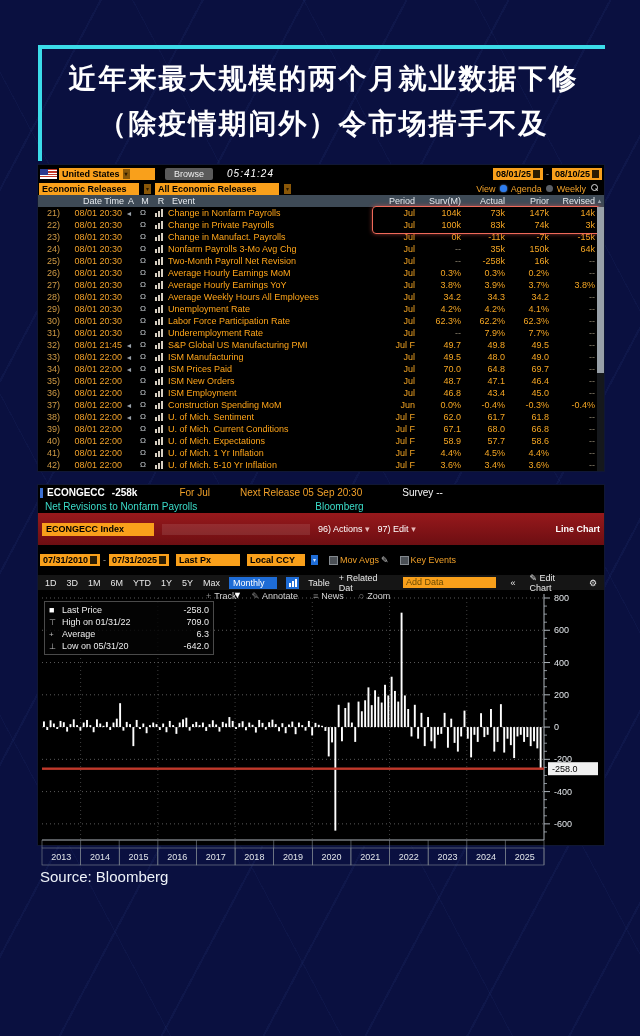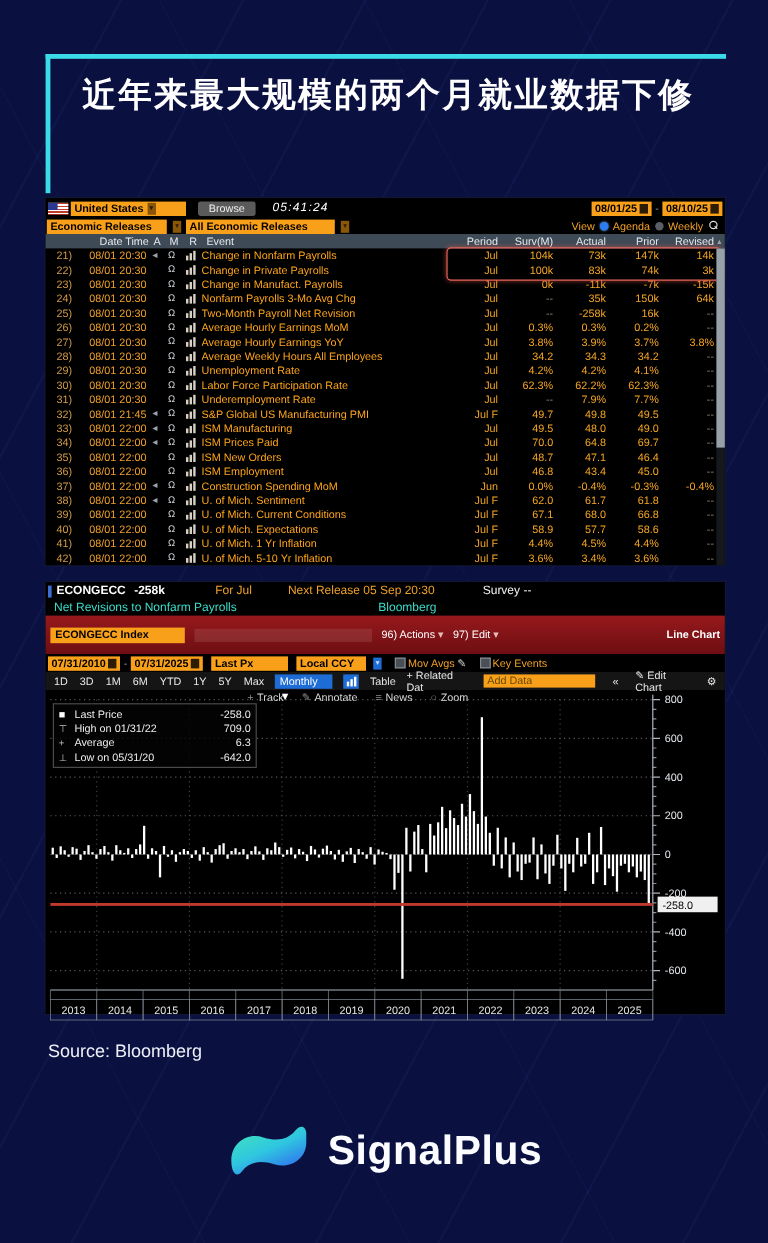--- a/index.html
+++ b/index.html
@@ -74,21 +74,21 @@
   
   .panel2{position:absolute;left:38px;top:485px;width:566px;height:360px;background:#000;
     font-size:9px;box-shadow:0 0 0 1px #101735;}
   .p2-info{display:flex;align-items:center;height:15px;color:#fff;font-size:10px;padding-left:2px;}
   .btick{width:3px;height:10px;background:#3c6fd1;margin-right:4px;}
   .p2-name{display:flex;align-items:center;height:13px;color:#3bdcc9;padding-left:7px;font-size:10px;}
   .p2-red{display:flex;align-items:center;height:32px;background:linear-gradient(#97191c,#6d0e12);
     gap:8px;padding:0 4px;color:#fff;}
   .idx{background:#f9a01b;color:#000;font-weight:bold;height:13px;line-height:13px;padding:0 4px;width:112px;box-sizing:border-box;}
   .fade{width:148px;height:11px;background:rgba(255,255,255,.10);}
-  .p2-range{display:flex;align-items:center;height:15px;gap:3px;padding:0 2px;color:#f0a029;}
+  .p2-range{display:flex;align-items:center;height:30px;gap:3px;padding:0 2px;color:#f0a029;}
   .chk{display:inline-block;width:7px;height:7px;background:#4a4f55;border:1px solid #83898f;margin-right:2px;}
   .p2-tools{display:flex;align-items:center;height:15px;background:#151515;gap:9px;padding:0 7px;color:#e8e8e8;}
   .freq{background:#1e6cd6;color:#fff;height:12px;line-height:12px;padding:0 4px;}
   .icbtn{background:#1e6cd6;width:14px;height:12px;display:inline-flex;align-items:flex-end;justify-content:center;gap:1px;padding-bottom:2px;box-sizing:border-box;}
   .icbtn i{display:block;width:2px;background:#fff;}
   .add{background:#f9a01b;color:#6b4a00;height:11px;line-height:11px;width:96px;padding:0 3px;}
   .p2-plotwrap{position:relative;height:276px;}
   .p2-plotwrap svg{display:block;}
   svg text{font-family:"Liberation Sans",sans-serif;}
   .ov{position:absolute;top:1px;left:168px;display:flex;gap:15px;color:#d5d5d5;align-items:flex-end;}
@@ -105,20 +105,21 @@
   .brand-name{color:#fbfcff;font-size:34px;font-weight:bold;letter-spacing:.5px;}
 </style>
 </head>
 <body>
 
 <div class="poster">
   <div class="bg-lines"></div>
 
   <div class="title">
     <div>近年来最大规模的两个月就业数据下修</div>
+    <div>（除疫情期间外）令市场措手不及</div>
   </div>
 
   <div class="panel1">
     <div class="p1-top">
       <span class="flag"></span>
       <span class="orange" style="width:96px;">
         <span>United States</span>
         <span class="notch">▾</span>
       </span>
       <span class="btn-browse">Browse</span>
@@ -876,27 +877,13 @@
             <span class="lg-ic" style="">⊥</span>
             <span class="lg-lab">Low on 05/31/20</span>
             <span class="lg-val">-642.0</span>
           </div>
         </div>
     </div>
   </div>
 
   <div class="source">Source: Bloomberg</div>
 
-  <div class="brand">
-    <svg width="72" height="58" viewBox="0 0 96 78">
-      <defs>
-        <linearGradient id="lg1" x1="0" y1="0" x2="0.7" y2="1">
-          <stop offset="0" stop-color="#43e9b6"></stop>
-          <stop offset="0.55" stop-color="#2fc6e0"></stop>
-          <stop offset="1" stop-color="#2f6ff0"></stop>
-        </linearGradient>
-      </defs>
-      <path d="M6 50 C6 30 24 18 42 24 C58 29 70 26 78 16 C84 9 90 12 90 20 L90 30
-               C90 48 72 60 54 54 C38 49 26 52 18 62 C12 70 6 64 6 50 Z" fill="url(#lg1)"></path>
-    </svg>
-    <span class="brand-name">SignalPlus</span>
-  </div>
 </div>
 
 </body></html>

